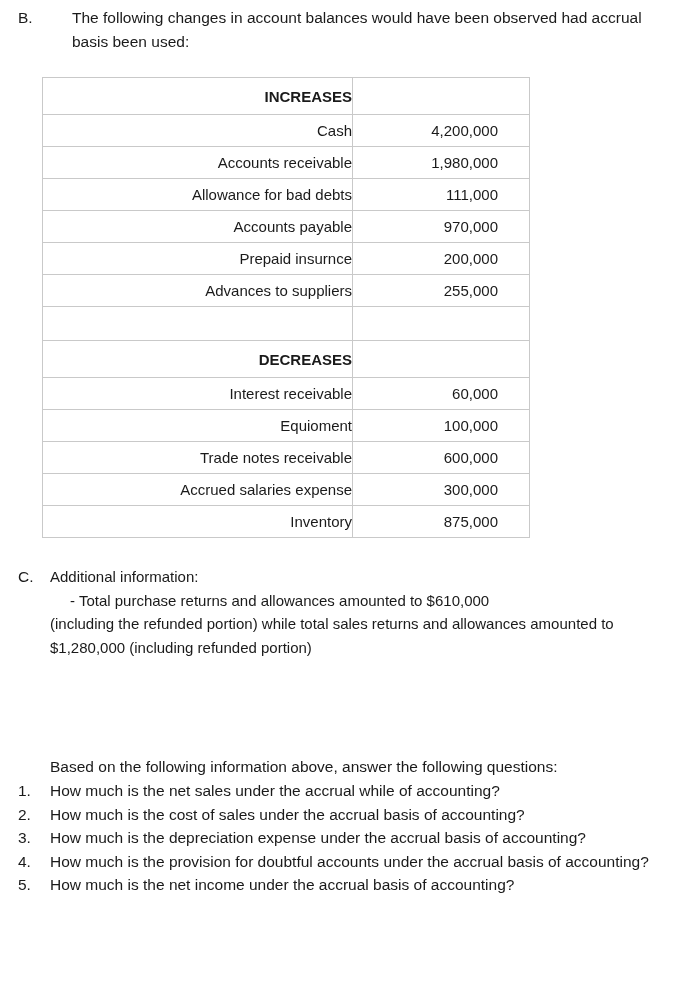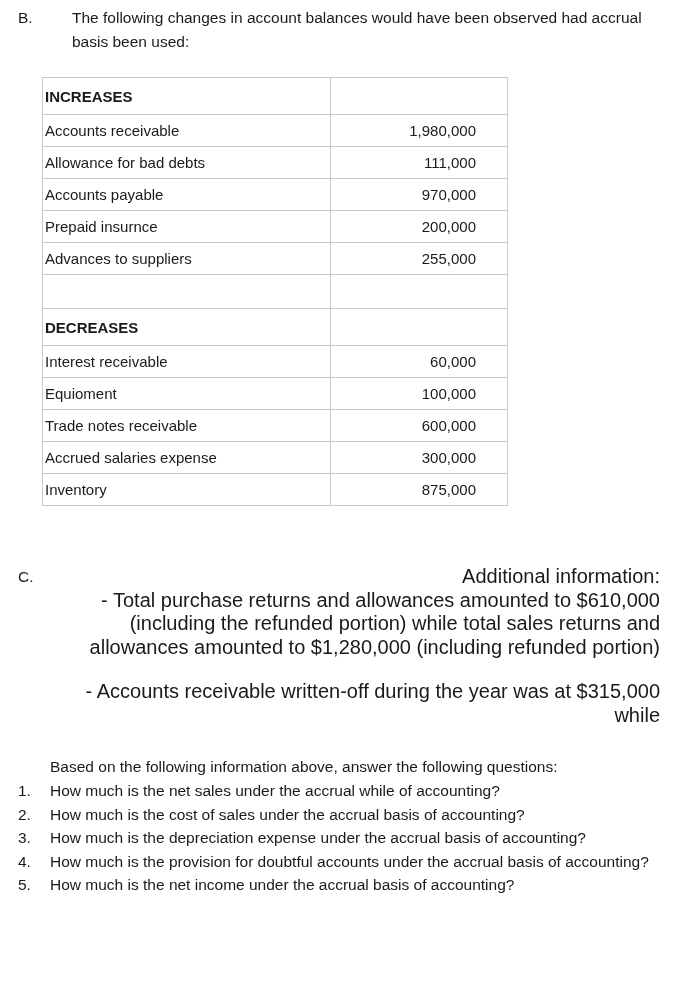--- a/index.html
+++ b/index.html
@@ -63,22 +63,22 @@
     table-layout: fixed;
   }
   .balances-table td {
     border: 1px solid #c9c9c9;
     font-size: 15px;
     color: #1a1a1a;
     vertical-align: middle;
   }
   .balances-table td.label {
     width: 285px;
-    padding: 4px 0 4px 2px;
-    text-align: left;
+    padding: 4px 0 4px 24px;
+    text-align: right;
   }
   .balances-table td.amount {
     width: 145px;
     padding: 4px 31px 4px 0;
     text-align: right;
   }
   .balances-table tr.section-row td {
     font-weight: bold;
     height: 28px;
   }
@@ -93,23 +93,22 @@
   .section-c {
     position: absolute;
     left: 18px;
     top: 565px;
     width: 660px;
   }
   .section-c .item-body {
     max-width: 610px;
   }
   .c-line {
-    font-size: 20px;
-    line-height: 23.5px;
-    text-align: right;
+    font-size: 15px;
+    line-height: 23.5px;
   }
   .c-dash-indent {
     padding-left: 20px;
   }
   .c-para {
     margin-top: 21px;
   }
 
   
   .lead-in {
@@ -143,20 +142,24 @@
   <div class="section-b item-block">
     <div class="item-marker">B.</div>
     <div class="item-body">The following changes in account balances would have been observed had accrual basis been used:</div>
   </div>
 
   <table class="balances-table">
     <tbody>
         <tr class="section-row">
           <td class="label">INCREASES</td>
           <td class="amount"></td>
+        </tr>
+        <tr class="data-row">
+          <td class="label">Cash</td>
+          <td class="amount">4,200,000</td>
         </tr>
         <tr class="data-row">
           <td class="label">Accounts receivable</td>
           <td class="amount">1,980,000</td>
         </tr>
         <tr class="data-row">
           <td class="label">Allowance for bad debts</td>
           <td class="amount">111,000</td>
         </tr>
         <tr class="data-row">
@@ -201,21 +204,20 @@
         </tr>
       </tbody>
   </table>
 
   <div class="section-c item-block">
     <div class="item-marker">C.</div>
     <div class="item-body">
       <div class="c-line">Additional information:</div>
       <div class="c-line c-dash-indent">- Total purchase returns and allowances amounted to $610,000</div>
       <div class="c-line">(including the refunded portion) while total sales returns and allowances amounted to $1,280,000 (including refunded portion)</div>
-      <div class="c-line c-dash-indent c-para">- Accounts receivable written-off during the year was at $315,000 while</div>
     </div>
   </div>
 
   <div class="lead-in">Based on the following information above, answer the following questions:</div>
 
   <div class="questions">
       <div class="item-block">
         <div class="item-marker">1.</div>
         <div class="item-body">How much is the net sales under the accrual while of accounting?</div>
       </div>

